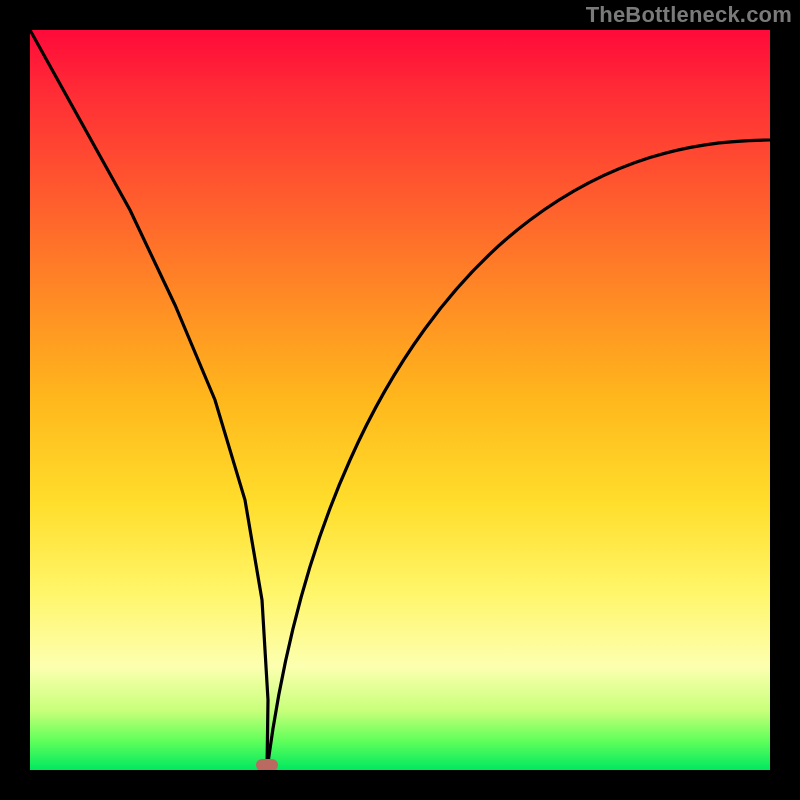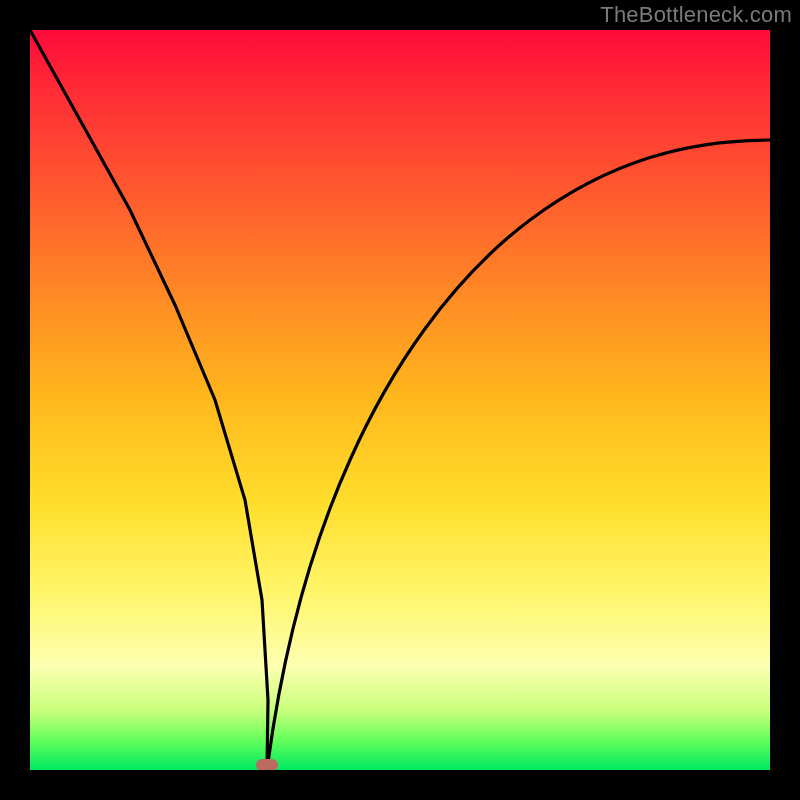--- a/index.html
+++ b/index.html
@@ -38,21 +38,21 @@
       #62ff5a 96%,
       #00e860 100%
     );
   }
   .watermark {
     position: absolute;
     top: 2px;
     right: 8px;
     color: #7a7a7a;
     font-size: 22px;
-    font-weight: 400;
+    font-weight: 700;
     letter-spacing: 0.2px;
     user-select: none;
   }
   .curve {
     position: absolute;
     left: 30px;
     top: 30px;
     width: 740px;
     height: 740px;
     pointer-events: none;

